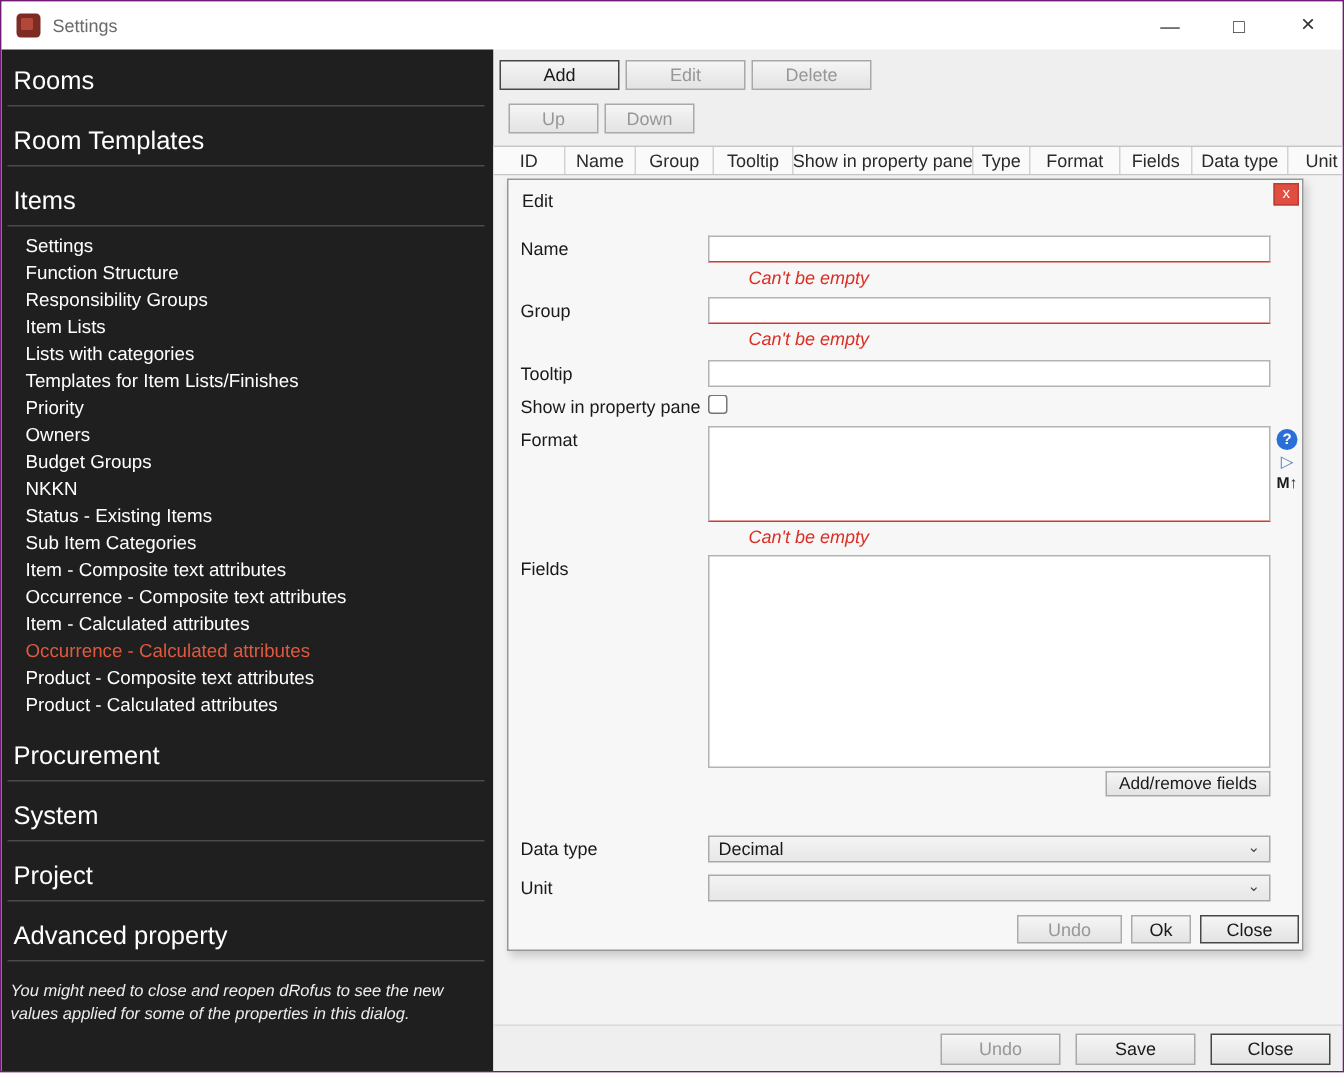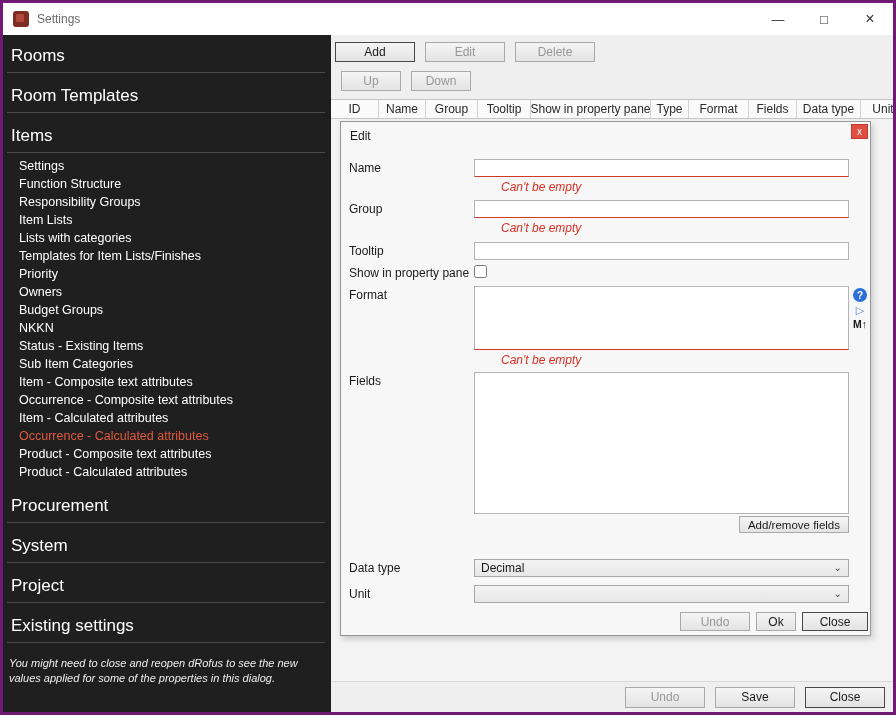--- a/index.html
+++ b/index.html
@@ -1,17 +1,17 @@
 <!DOCTYPE html>
 <html><head>
 <meta charset="utf-8">
 <style>
   * { box-sizing: border-box; }
   html,body { margin:0; padding:0; background:#cfcfcf; font-family:"Liberation Sans", sans-serif; }
-  .window { width:896px; height:715px; border:3px solid #701a75; background:#ffffff;
+  .window { width:896px; height:715px; border:1px solid #701a75; background:#ffffff;
             display:flex; flex-direction:column; overflow:hidden; position:relative; }
 
   
   .titlebar { flex:0 0 32px; display:flex; align-items:center; background:#fff; }
   .app-icon { width:16px; height:16px; margin:0 8px 0 10px; border-radius:3px; background:#7e2b24; position:relative; flex:0 0 16px; }
   .app-icon::after { content:""; position:absolute; left:3px; top:3px; width:8px; height:8px; background:#b2483a; border-radius:1px; }
   .title-text { font-size:12px; color:#6a6a6a; }
   .win-controls { margin-left:auto; display:flex; height:100%; }
   .win-btn { width:46px; height:100%; display:flex; align-items:center; justify-content:center;
              font-size:13px; color:#333; cursor:default; }
@@ -25,21 +25,21 @@
                 margin:0 6px 0 4px; border-bottom:1px solid #4b4b4b; cursor:default; }
   .sb-heading.first { padding-top:9px; }
   .sb-items { padding:4px 0 2px 0; }
   .sb-item { font-size:12.5px; line-height:18px; height:18px; padding-left:16px; color:#fff;
              white-space:nowrap; cursor:default; }
   .sb-item.selected { color:#e0593f; }
   .sb-footnote { margin:13px 10px 0 6px; font-size:11px; font-style:italic; color:#ededed; line-height:1.35; }
 
   
   .main { flex:1; background:#efefef; position:relative; display:flex; flex-direction:column; min-width:0; }
-  .toolbar-row { display:flex; gap:10px; padding-left:4px; }
+  .toolbar-row { display:flex; gap:4px; padding-left:4px; }
   .toolbar-row.r1 { padding-top:7px; }
   .toolbar-row.r2 { padding-top:9px; padding-bottom:8px;margin-left:6px; }
 
   .btn { height:20px; font-size:12px; color:#1a1a1a; background:linear-gradient(#f5f5f5,#e3e3e3);
          border:1px solid #a9a9a9; display:flex; align-items:center; justify-content:center; cursor:default; }
   .btn.w80 { width:80px; } .btn.w60 { width:60px; } .btn.w70 { width:70px; } .btn.w54 { width:40px; } .btn.w66 { width:66px; }
   .btn.default { border-color:#474747; }
   .btn.disabled { color:#979797; }
 
   
@@ -125,21 +125,21 @@
         <div class="sb-item">Item - Composite text attributes</div>
         <div class="sb-item">Occurrence - Composite text attributes</div>
         <div class="sb-item">Item - Calculated attributes</div>
         <div class="sb-item selected">Occurrence - Calculated attributes</div>
         <div class="sb-item">Product - Composite text attributes</div>
         <div class="sb-item">Product - Calculated attributes</div>
       </div>
       <div class="sb-heading">Procurement</div>
       <div class="sb-heading">System</div>
       <div class="sb-heading">Project</div>
-      <div class="sb-heading">Existing settings</div>
+      <div class="sb-heading">Advanced property</div>
       <div class="sb-footnote">You might need to close and reopen dRofus to see the new values applied for some of the properties in this dialog.</div>
     </div>
 
     <div class="main">
 
       <div class="toolbar-row r1">
         <div class="btn w80 default">Add</div>
         <div class="btn w80 disabled">Edit</div>
         <div class="btn w80 disabled">Delete</div>
       </div>

